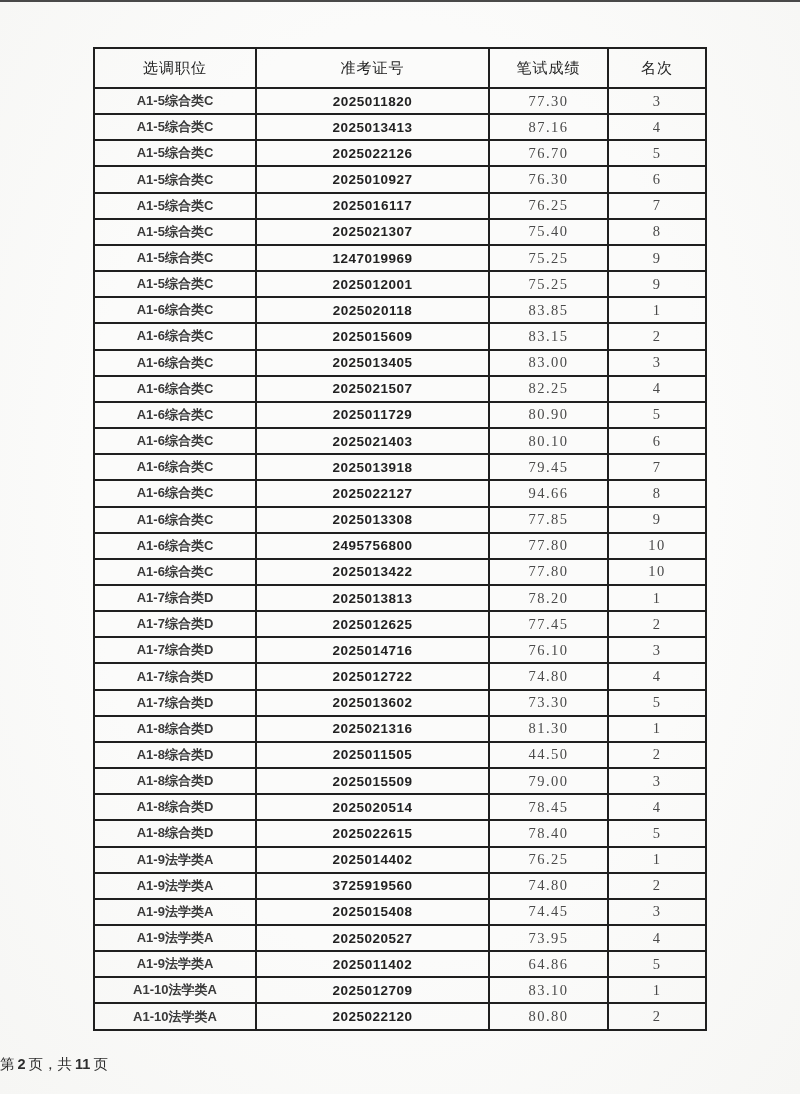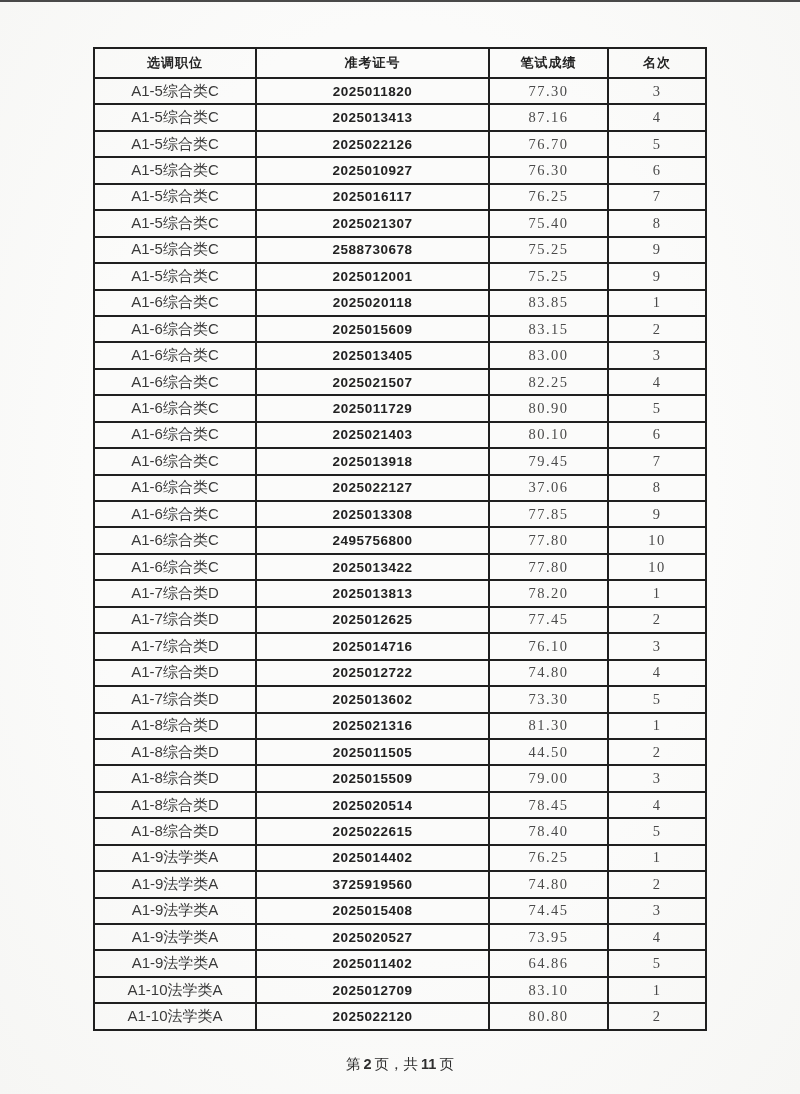--- a/index.html
+++ b/index.html
@@ -42,29 +42,29 @@
   table.results th,
   table.results td {
     border: 2px solid var(--border);
     text-align: center;
     vertical-align: middle;
     padding: 0;
     overflow: hidden;
     white-space: nowrap;
   }
   table.results thead th {
-    height: 30px;
+    height: 40px;
+    font-size: 15px;
+    font-weight: 400;
+    color: var(--text-primary);
+    letter-spacing: 1px;
+  }
+  td.pos {
     font-size: 13px;
     font-weight: 700;
-    color: var(--text-primary);
-    letter-spacing: 1px;
-  }
-  td.pos {
-    font-size: 15px;
-    font-weight: 400;
     color: var(--text-position);
   }
   td.num {
     font-size: 13.5px;
     font-weight: 700;
     color: var(--text-primary);
     letter-spacing: 0.5px;
     margin-left: 41px;
   }
   td.score, td.rank {
@@ -77,21 +77,20 @@
   col.c1 { width: 162px; }
   col.c2 { width: 233px; }
   col.c3 { width: 119px; }
   col.c4 { width: 98px; }
   .footer {
     position: absolute;
     top: 1052px;
     left: 0;
     width: 100%;
     height: 24px;
-    text-align: center;
     color: var(--text-footer);
     font-size: 14.5px;
     line-height: 24px;
   }
   .footer .hanzi {
     font-family: "Liberation Serif", "DejaVu Serif", serif;
   }
   .footer .pagenum {
     font-family: "Liberation Sans", "DejaVu Sans", sans-serif;
     font-weight: 700;
@@ -156,21 +155,21 @@
 
   <tr>
     <td class="pos">A1-5综合类C</td>
     <td class="num">2025021307</td>
     <td class="score">75.40</td>
     <td class="rank">8</td>
   </tr>
 
   <tr>
     <td class="pos">A1-5综合类C</td>
-    <td class="num">2588730678</td>
+    <td class="num">1247019969</td>
     <td class="score">75.25</td>
     <td class="rank">9</td>
   </tr>
 
   <tr>
     <td class="pos">A1-5综合类C</td>
     <td class="num">2025012001</td>
     <td class="score">75.25</td>
     <td class="rank">9</td>
   </tr>
@@ -220,21 +219,21 @@
   <tr>
     <td class="pos">A1-6综合类C</td>
     <td class="num">2025013918</td>
     <td class="score">79.45</td>
     <td class="rank">7</td>
   </tr>
 
   <tr>
     <td class="pos">A1-6综合类C</td>
     <td class="num">2025022127</td>
-    <td class="score">37.06</td>
+    <td class="score">94.66</td>
     <td class="rank">8</td>
   </tr>
 
   <tr>
     <td class="pos">A1-6综合类C</td>
     <td class="num">2025013308</td>
     <td class="score">77.85</td>
     <td class="rank">9</td>
   </tr>
 

